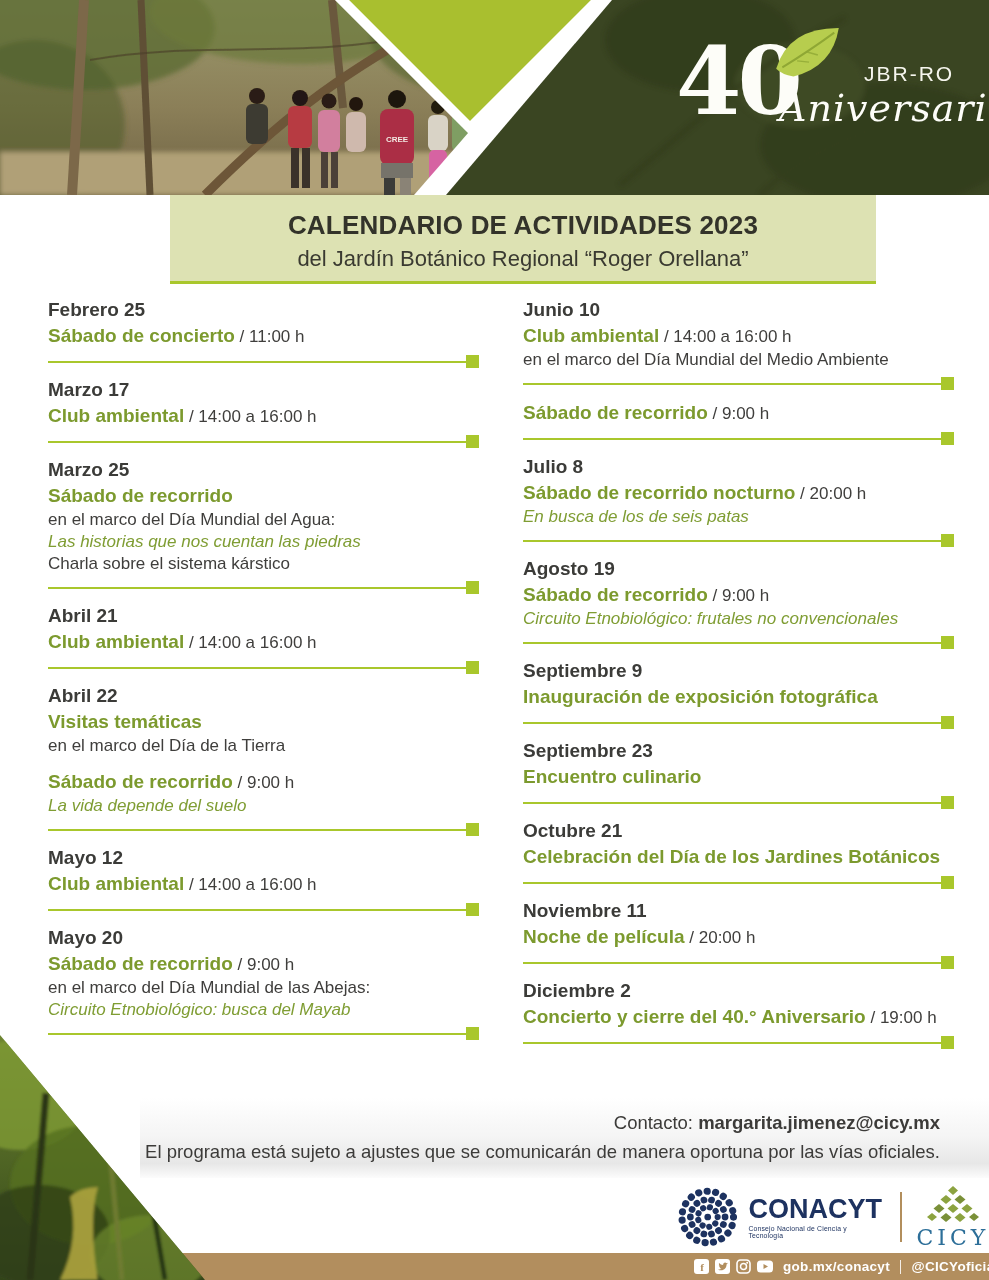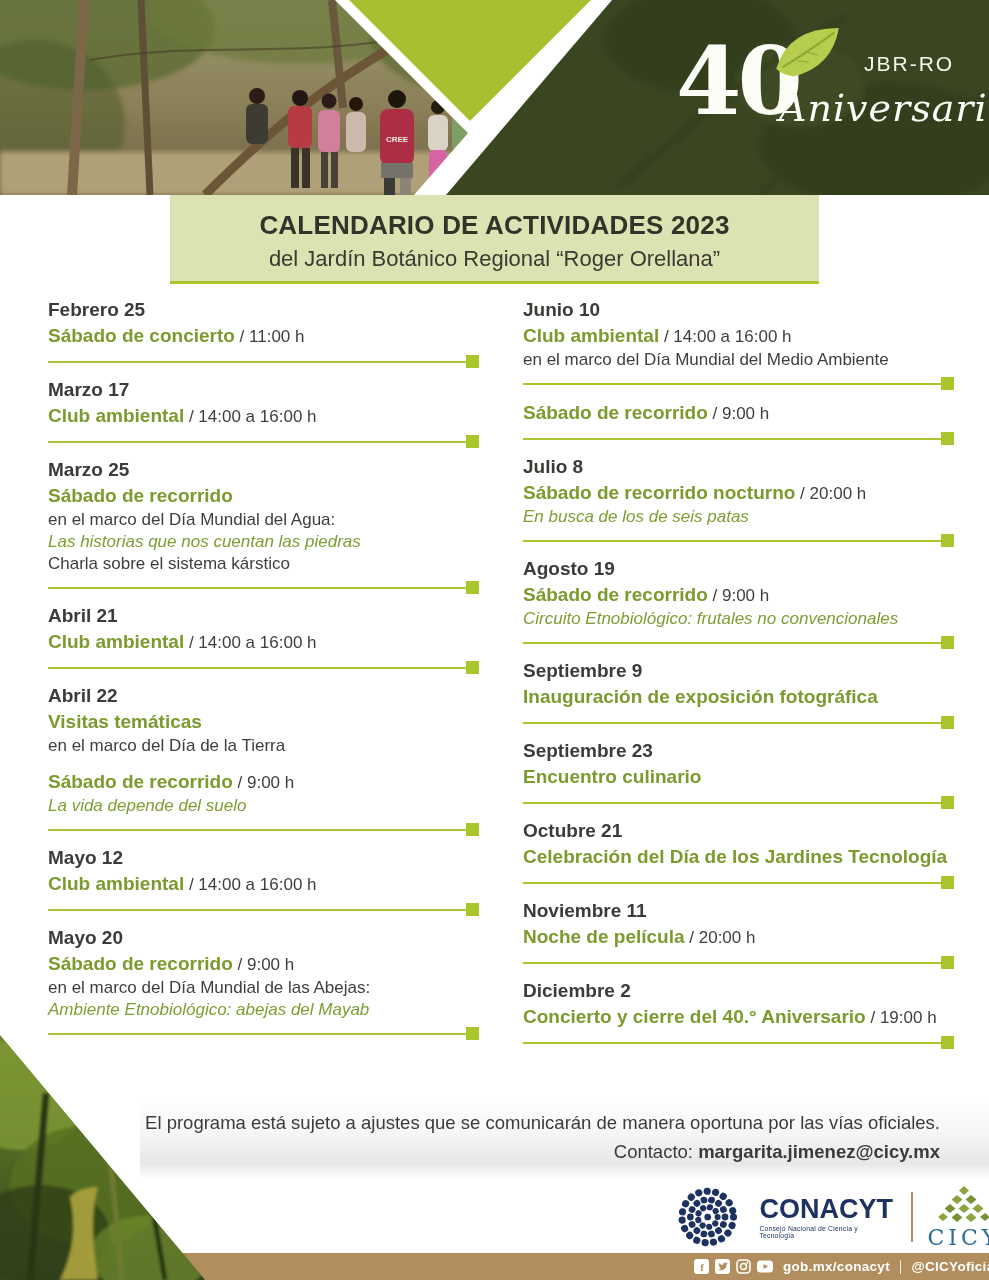--- a/index.html
+++ b/index.html
@@ -7,25 +7,25 @@
         font-family:"Liberation Sans",sans-serif;overflow:hidden;}
 
   
   .header{position:absolute;left:0;top:0;width:989px;height:159px;}
   .header svg.header-art{position:absolute;left:0;top:0;}
   .badge-40{position:absolute;left:676px;top:34px;font-family:"DejaVu Serif",serif;
             font-weight:700;font-size:94px;line-height:1;color:#fdfdf8;letter-spacing:-4px;z-index:3;}
   .badge-leaf{position:absolute;left:772px;top:22px;z-index:4;transform:rotate(6deg);}
   .badge-script{position:absolute;left:779px;top:86px;font-family:"DejaVu Serif",serif;
             font-style:italic;font-size:38px;color:#fdfdf8;z-index:4;letter-spacing:1px;}
-  .badge-org{position:absolute;left:864px;top:52px;font-size:21px;color:#f6f6ee;
+  .badge-org{position:absolute;left:864px;top:62px;font-size:21px;color:#f6f6ee;
             letter-spacing:2px;z-index:4;font-weight:500;}
 
   
-  .banner{position:absolute;left:170px;top:195px;width:649px;height:89px;background:#dde2b3;
+  .banner{position:absolute;left:170px;top:195px;width:706px;height:89px;background:#dde2b3;
           border-bottom:3px solid #a9c72c;text-align:center;box-sizing:border-box;padding-top:15px;}
   .banner-title{font-size:26px;font-weight:700;color:#33332a;letter-spacing:.2px;}
   .banner-sub{font-size:22px;color:#3a3a31;margin-top:5px;}
 
   
   .col{position:absolute;top:298px;width:431px;}
   .col-left{left:48px;}
   .col-right{left:523px;}
   .ev-date{font-size:19px;font-weight:700;color:#3b3b38;line-height:23px;margin-bottom:2px;}
   .ev-line{line-height:25px;}
@@ -44,21 +44,21 @@
   .notes{position:absolute;right:49px;top:1108px;width:800px;text-align:right;
       font-size:18.5px;color:#3c3b39;line-height:29px;z-index:2;}
   .notes .email{font-weight:700;}
 
   
   .corner-photo{position:absolute;left:0;top:1035px;z-index:6;}
 
   
   .logos{position:absolute;left:676px;top:1186px;height:62px;display:flex;align-items:center;z-index:3;}
   .conacyt{display:flex;align-items:center;}
-  .conacyt-textblock{margin-left:20px;display:flex;flex-direction:column;}
+  .conacyt-textblock{margin-left:9px;display:flex;flex-direction:column;}
   .conacyt-name{font-size:27px;font-weight:700;color:#1d3260;letter-spacing:0px;line-height:1;}
   .conacyt-tag{font-size:6.8px;color:#1d3260;margin-top:2px;letter-spacing:.2px;}
   .logo-divider{width:2px;height:50px;background:#b28e5c;margin:0 15px 0 17px;}
   .cicy{display:flex;flex-direction:column;align-items:center;}
   .cicy-name{font-family:"DejaVu Serif",serif;font-size:22px;color:#2d6f99;letter-spacing:4px;line-height:1;margin-top:2px;}
   .tanbar{position:absolute;left:0;top:1253px;width:989px;height:27px;background:#b28e5e;z-index:4;}
   .social{position:absolute;left:694px;top:1253px;height:27px;display:flex;align-items:center;z-index:7;}
   .social .ico{margin-right:6px;display:flex;align-items:center;}
   .social-label{font-weight:700;font-size:13.5px;color:#ffffff;letter-spacing:.3px;}
   .social .vdiv{width:1.5px;height:14px;background:rgba(255,255,255,.85);margin:0 10px;}
@@ -226,21 +226,21 @@
         <div class="ev-line"><span class="ev-title">Club ambiental</span><span class="ev-time"> / 14:00 a 16:00 h</span></div>
         <div class="sep">
           <span class="sep-line"></span>
           <span class="sep-sq"></span>
         </div>
       </div>
       <div class="event">
         <div class="ev-date">Mayo 20</div>
         <div class="ev-line"><span class="ev-title">Sábado de recorrido</span><span class="ev-time"> / 9:00 h</span></div>
         <div class="ev-note">en el marco del Día Mundial de las Abejas:</div>
-        <div class="ev-italic">Ambiente Etnobiológico: abejas del Mayab</div>
+        <div class="ev-italic">Circuito Etnobiológico: busca del Mayab</div>
         <div class="sep">
           <span class="sep-line"></span>
           <span class="sep-sq"></span>
         </div>
       </div>
     </div>
   <div class="col col-right">
       <div class="event">
         <div class="ev-date">Junio 10</div>
         <div class="ev-line"><span class="ev-title">Club ambiental</span><span class="ev-time"> / 14:00 a 16:00 h</span></div>
@@ -286,21 +286,21 @@
       <div class="event">
         <div class="ev-date">Septiembre 23</div>
         <div class="ev-line"><span class="ev-title">Encuentro culinario</span></div>
         <div class="sep">
           <span class="sep-line"></span>
           <span class="sep-sq"></span>
         </div>
       </div>
       <div class="event">
         <div class="ev-date">Octubre 21</div>
-        <div class="ev-line"><span class="ev-title">Celebración del Día de los Jardines Tecnología</span></div>
+        <div class="ev-line"><span class="ev-title">Celebración del Día de los Jardines Botánicos</span></div>
         <div class="sep">
           <span class="sep-line"></span>
           <span class="sep-sq"></span>
         </div>
       </div>
       <div class="event">
         <div class="ev-date">Noviembre 11</div>
         <div class="ev-line"><span class="ev-title">Noche de película</span><span class="ev-time"> / 20:00 h</span></div>
         <div class="sep">
           <span class="sep-line"></span>
@@ -312,22 +312,22 @@
         <div class="ev-line"><span class="ev-title">Concierto y cierre del 40.° Aniversario</span><span class="ev-time"> / 19:00 h</span></div>
         <div class="sep">
           <span class="sep-line"></span>
           <span class="sep-sq"></span>
         </div>
       </div>
     </div>
 
   <div class="notes-band"></div>
   <div class="notes">
+    <div><span>Contacto: </span><span class="email">margarita.jimenez@cicy.mx</span></div>
     <div>El programa está sujeto a ajustes que se comunicarán de manera oportuna por las vías oficiales.</div>
-    <div><span>Contacto: </span><span class="email">margarita.jimenez@cicy.mx</span></div>
   </div>
 
   <svg class="corner-photo" width="205" height="245" viewBox="0 0 205 245">
     <defs>
       <clipPath id="cor">
           <polygon points="0,0 205,245 0,245"></polygon>
         </clipPath>
       <linearGradient id="cg" x1="0" y1="0" x2="0" y2="1">
         <stop offset="0" stop-color="#6d8431"></stop>
           <stop offset=".6" stop-color="#4a5f22"></stop>

